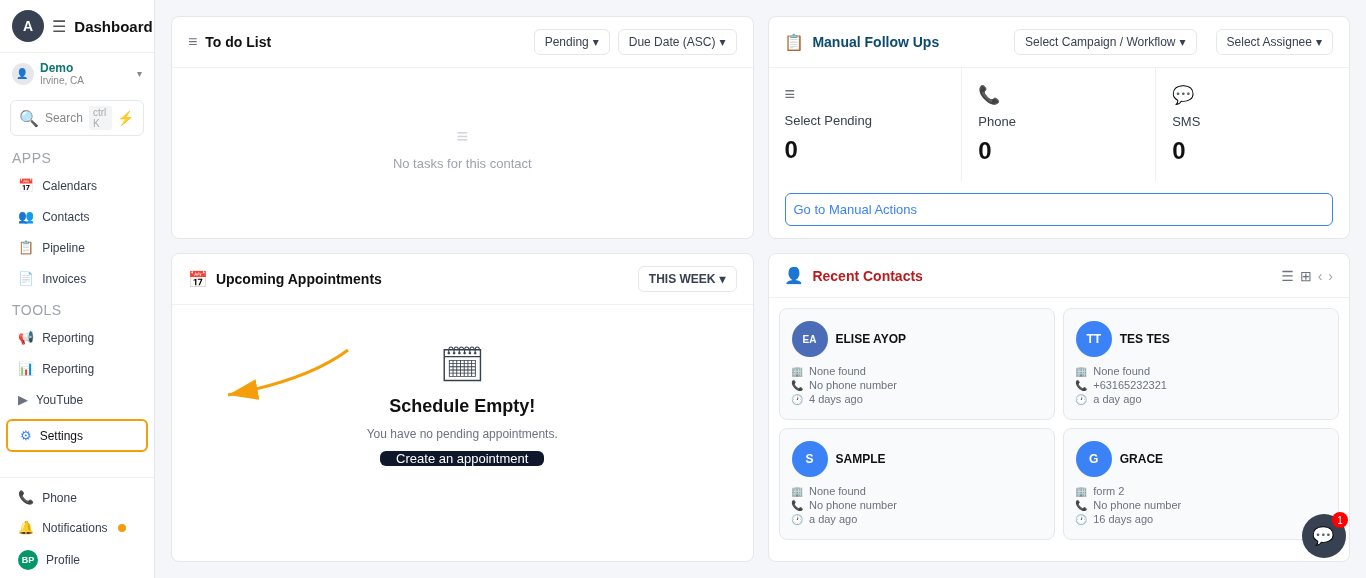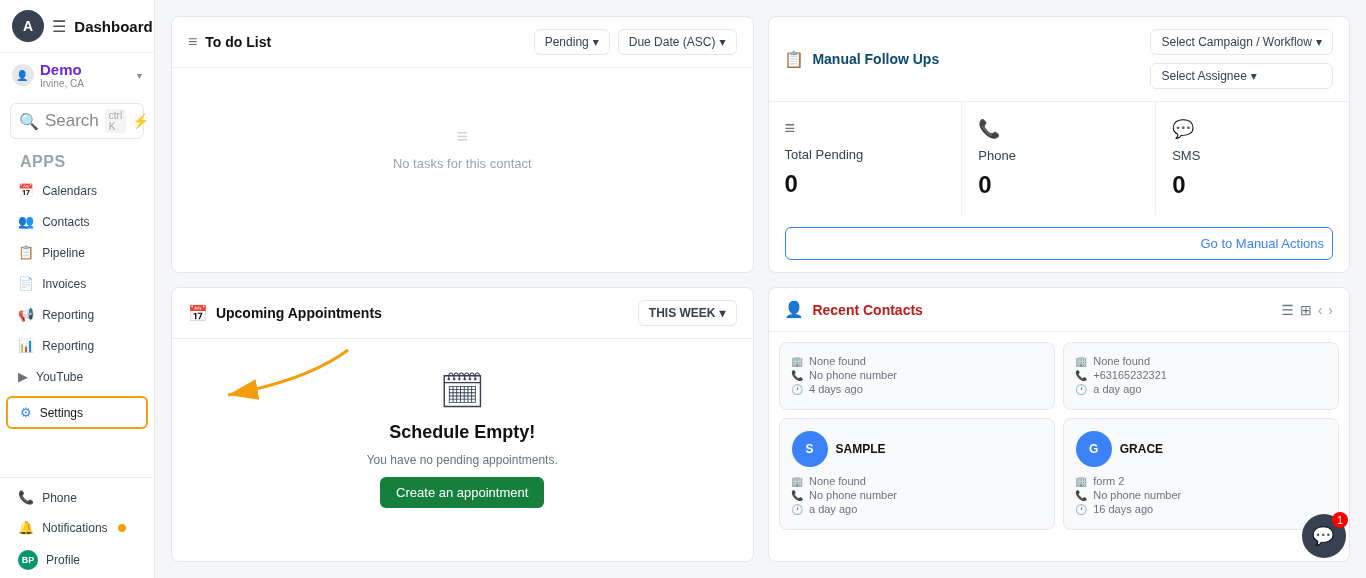--- a/index.html
+++ b/index.html
@@ -33,37 +33,37 @@
     }
     .hamburger-icon { font-size: 16px; color: #555; cursor: pointer; }
     .page-title { font-size: 15px; font-weight: 600; color: #111; }
 
     .user-info {
       display: flex; align-items: center; justify-content: space-between;
       padding: 8px 12px; cursor: pointer;
     }
     .user-details { display: flex; align-items: center; gap: 6px; }
     .user-icon { width: 22px; height: 22px; background: #e5e7eb; border-radius: 50%; display: flex; align-items: center; justify-content: center; font-size: 10px; }
-    .user-name { font-size: 15px; font-weight: 600; color: #6d28d9; }
+    .user-name { font-size: 12px; font-weight: 600; color: #0f766e; }
     .user-location { font-size: 10px; color: #888; }
     .chevron { color: #888; font-size: 10px; }
 
     .search-bar {
       display: flex; align-items: center; gap: 6px;
       margin: 6px 10px;
       border: 1px solid #e5e7eb;
       border-radius: 6px;
       padding: 5px 8px;
       cursor: pointer;
     }
-    .search-text { font-size: 17px; color: #888; flex: 1; }
+    .search-text { font-size: 12px; color: #888; flex: 1; }
     .search-shortcut { font-size: 10px; color: #aaa; background: #f3f4f6; padding: 1px 4px; border-radius: 3px; }
     .bolt-icon { color: #3b82f6; font-size: 14px; }
 
-    .section-label { font-size: 16px; color: #9ca3af; font-weight: 700; padding: 8px 20px 4px; text-transform: uppercase; letter-spacing: 0.5px; }
+    .section-label { font-size: 14px; color: #9ca3af; font-weight: 400; padding: 8px 12px 4px; text-transform: uppercase; letter-spacing: 0.5px; }
 
     .nav-item {
       display: flex; align-items: center; gap: 8px;
       padding: 7px 12px;
       cursor: pointer;
       border-radius: 6px;
       margin: 1px 6px;
       font-size: 12px;
       color: #374151;
     }
@@ -141,38 +141,38 @@
 
     
     .followup-card { flex: 1; }
     .followup-header {
       display: flex; align-items: center; justify-content: space-between;
       padding: 12px 16px;
       border-bottom: 1px solid #f0f0f0;
     }
     .followup-title-row { display: flex; align-items: center; gap: 8px; }
     .followup-title { font-size: 14px; font-weight: 600; color: #0c4a6e; text-align: center; }
-    .followup-filters { display: flex; gap: 8px; flex-direction: column; }
+    .followup-filters { display: flex; gap: 19px; }
 
     .metrics-row { display: flex; gap: 0; }
     .metric-card {
       flex: 1;
       border-right: 1px solid #f0f0f0;
       padding: 16px;
     }
     .metric-card:last-child { border-right: none; }
     .metric-label { font-size: 13px; color: #374151; margin-top: 8px; margin-bottom: 8px; }
     .metric-value { font-size: 24px; font-weight: 600; color: #111; }
     .metric-icon { font-size: 18px; color: #6b7280; }
 
     .goto-btn {
       display: block; width: calc(100% - 32px); margin: 12px 16px;
       border: 1px solid #3b82f6; border-radius: 6px;
       padding: 8px; font-size: 13px; color: #3b82f6;
-      background: #fff; cursor: pointer; text-align: right;
+      background: #fff; cursor: pointer; text-align: left;
     }
 
     
     .bottom-row { display: flex; gap: 14px; flex: 1; }
 
     
     .appointments-card { flex: 1; }
     .appt-header {
       display: flex; align-items: center; justify-content: space-between;
       padding: 12px 16px; border-bottom: 1px solid #f0f0f0;
@@ -187,22 +187,22 @@
     }
 
     .appt-body {
       display: flex; flex-direction: column; align-items: center; justify-content: center;
       min-height: 200px; gap: 10px;
     }
     .cal-icon { font-size: 36px; color: #374151; }
     .appt-empty-title { font-size: 18px; font-weight: 600; color: #111; }
     .appt-empty-sub { font-size: 12px; color: #6b7280; }
     .create-appt-btn {
-      background: #15803d; color: white; border: none; border-radius: 6px;
-      padding: 8px 16px; font-size: 13px; cursor: pointer;
+      background: #0f172a; color: white; border: none; border-radius: 6px;
+      padding: 0 16px; font-size: 13px; cursor: pointer;
     }
 
     
     .contacts-card { flex: 1; }
     .contacts-header {
       display: flex; align-items: center; justify-content: space-between;
       padding: 12px 16px; border-bottom: 1px solid #f0f0f0;
     }
     .contacts-title-row { display: flex; align-items: center; gap: 8px; }
     .contacts-title { font-size: 14px; font-weight: 600; color: #b91c1c; }
@@ -282,20 +282,21 @@
   </div>
   <div class="nav-item">
     <span class="nav-icon">📋</span>
     <span>Pipeline</span>
   </div>
   <div class="nav-item">
     <span class="nav-icon">📄</span>
     <span>Invoices</span>
   </div>
 
+  <div class="section-label">Tools</div>
 
   <div class="nav-item">
     <span class="nav-icon">📢</span>
     <span>Reporting</span>
   </div>
   <div class="nav-item">
     <span class="nav-icon">📊</span>
     <span>Reporting</span>
   </div>
   <div class="nav-item">
@@ -374,21 +375,21 @@
           </button>
           <button class="filter-btn">
             <span>Select Assignee</span>
             <span>▾</span>
           </button>
         </div>
       </div>
       <div class="metrics-row">
         <div class="metric-card">
           <div class="metric-icon">≡</div>
-          <div class="metric-label">Total Pending</div>
+          <div class="metric-label">Select Pending</div>
           <div class="metric-value">0</div>
         </div>
         <div class="metric-card">
           <div class="metric-icon">📞</div>
           <div class="metric-label">Phone</div>
           <div class="metric-value">0</div>
         </div>
         <div class="metric-card">
           <div class="metric-icon">💬</div>
           <div class="metric-label">SMS</div>
@@ -429,35 +430,45 @@
         <div class="contacts-controls">
           <span class="view-icon">☰</span>
           <span class="view-icon">⊞</span>
           <span class="nav-arrow">‹</span>
           <span class="nav-arrow">›</span>
         </div>
       </div>
       <div class="contacts-grid">
 
         <div class="contact-card">
+          <div class="contact-avatar-row">
+            <div class="contact-avatar" style="background:#4b6cb7;">
+              <span style="font-size:10px;">EA</span>
+            </div>
+            <span class="contact-name">ELISE AYOP</span>
+          </div>
           <div class="contact-detail">
             <span class="detail-icon">🏢</span>
             <span>None found</span>
           </div>
           <div class="contact-detail">
             <span class="detail-icon">📞</span>
             <span>No phone number</span>
           </div>
           <div class="contact-detail">
             <span class="detail-icon">🕐</span>
             <span>4 days ago</span>
           </div>
         </div>
 
         <div class="contact-card">
+          <div class="contact-avatar-row">
+            <div class="contact-avatar" style="background:#3b82f6;">TT</div>
+            <span class="contact-name">TES TES</span>
+          </div>
           <div class="contact-detail">
             <span class="detail-icon">🏢</span>
             <span>None found</span>
           </div>
           <div class="contact-detail">
             <span class="detail-icon">📞</span>
             <span>+63165232321</span>
           </div>
           <div class="contact-detail">
             <span class="detail-icon">🕐</span>

